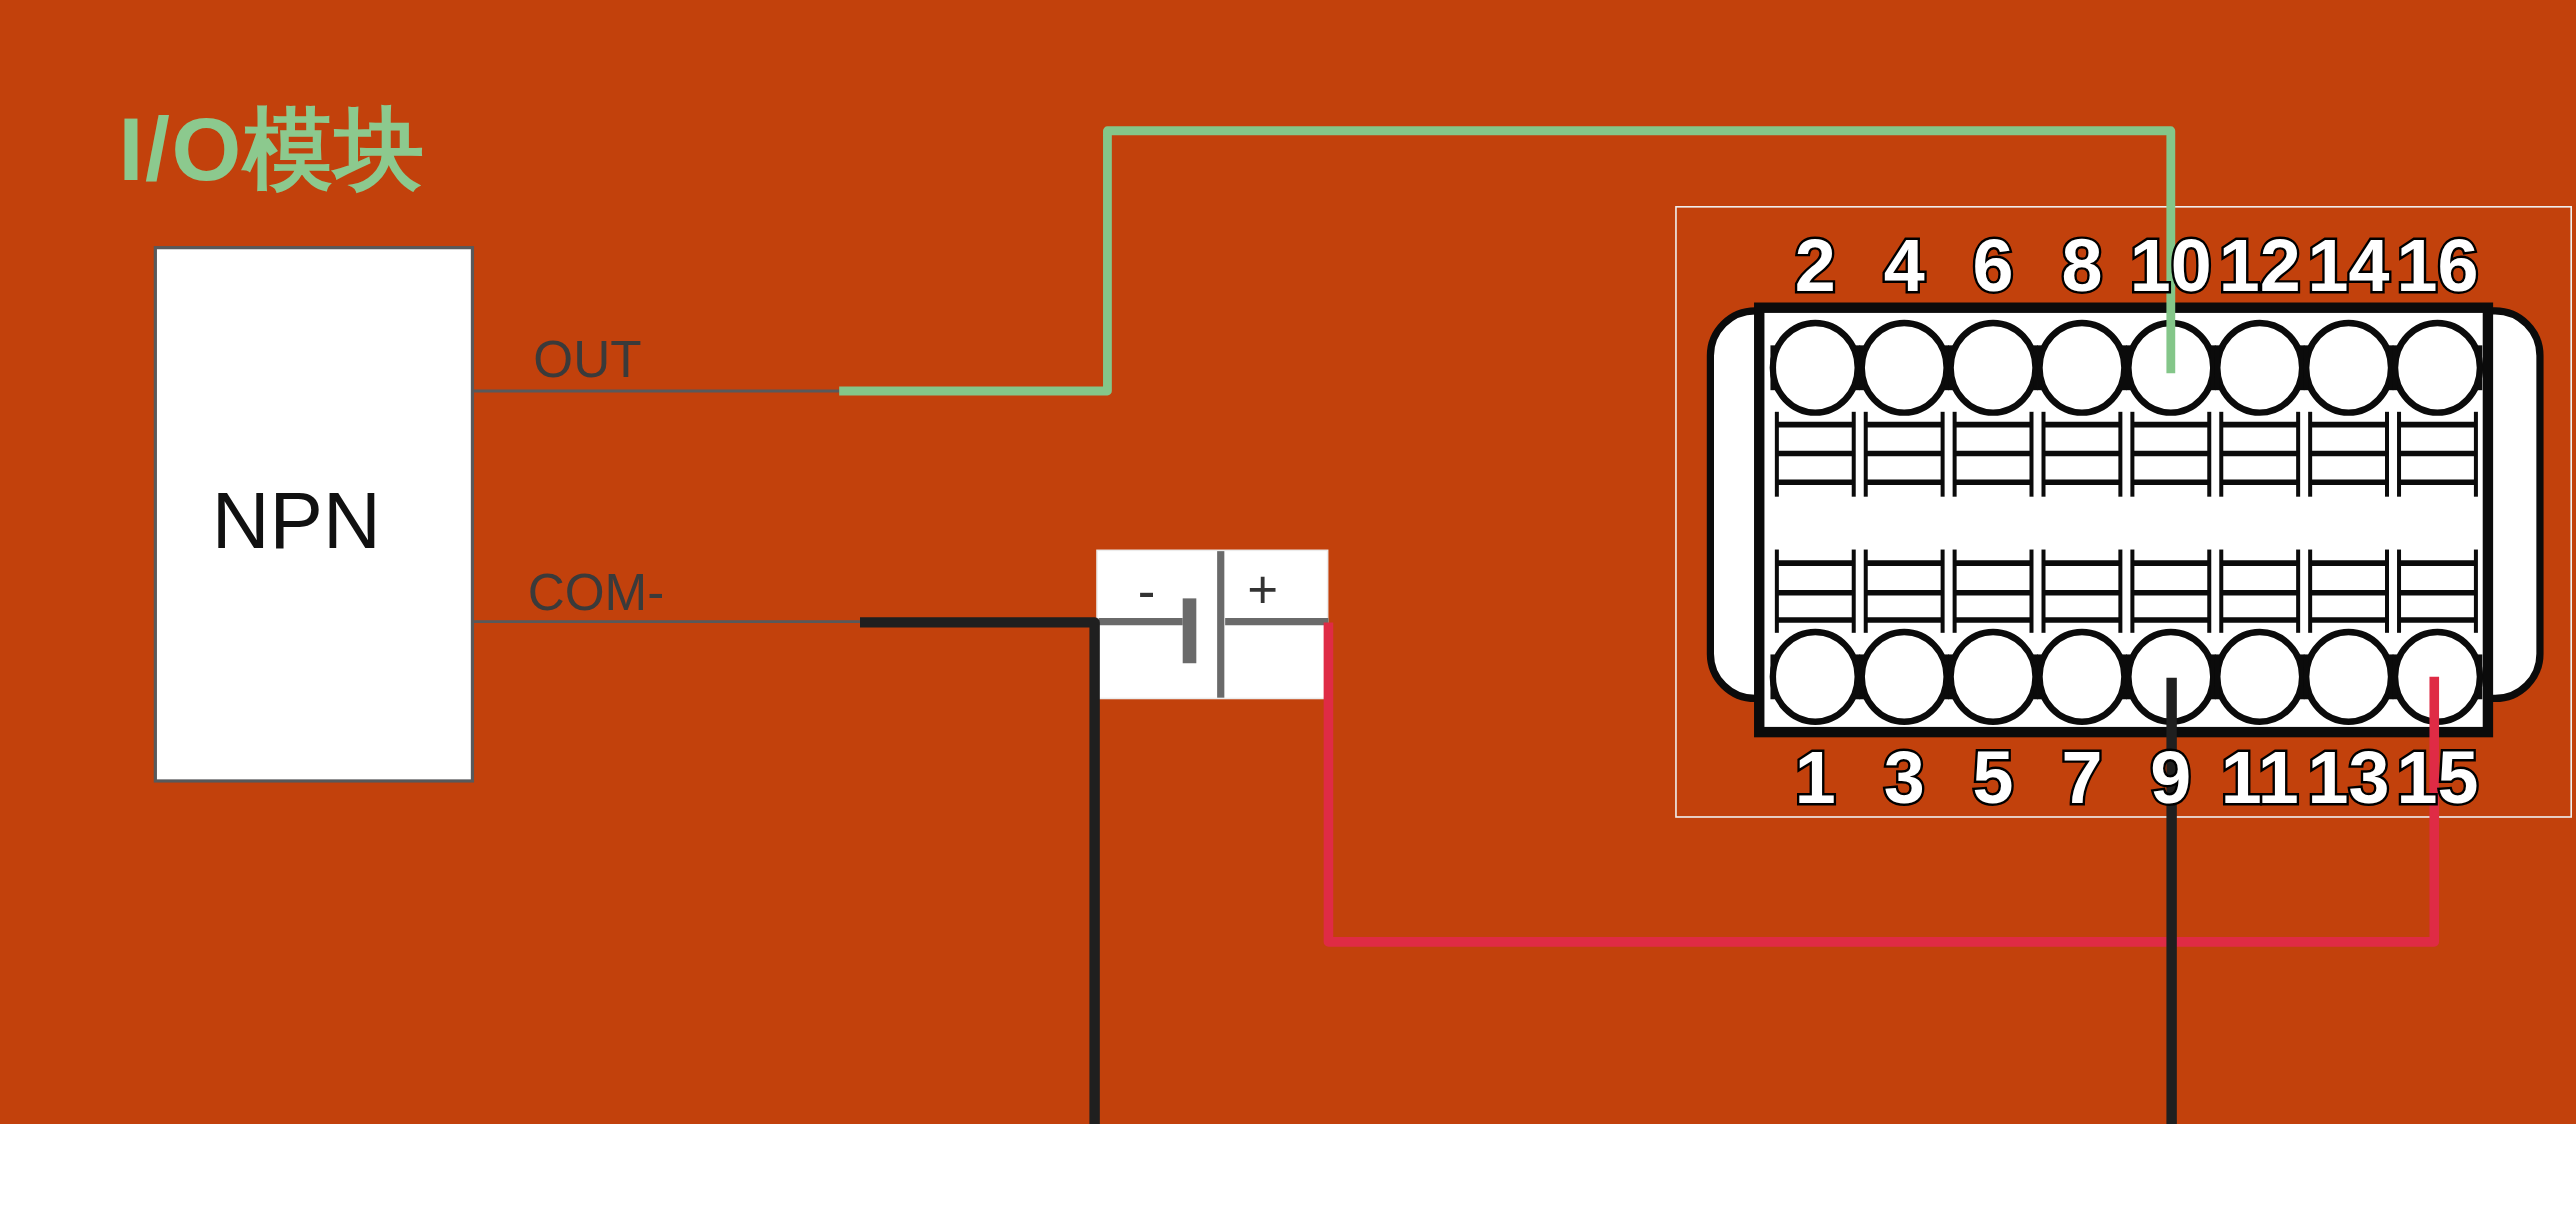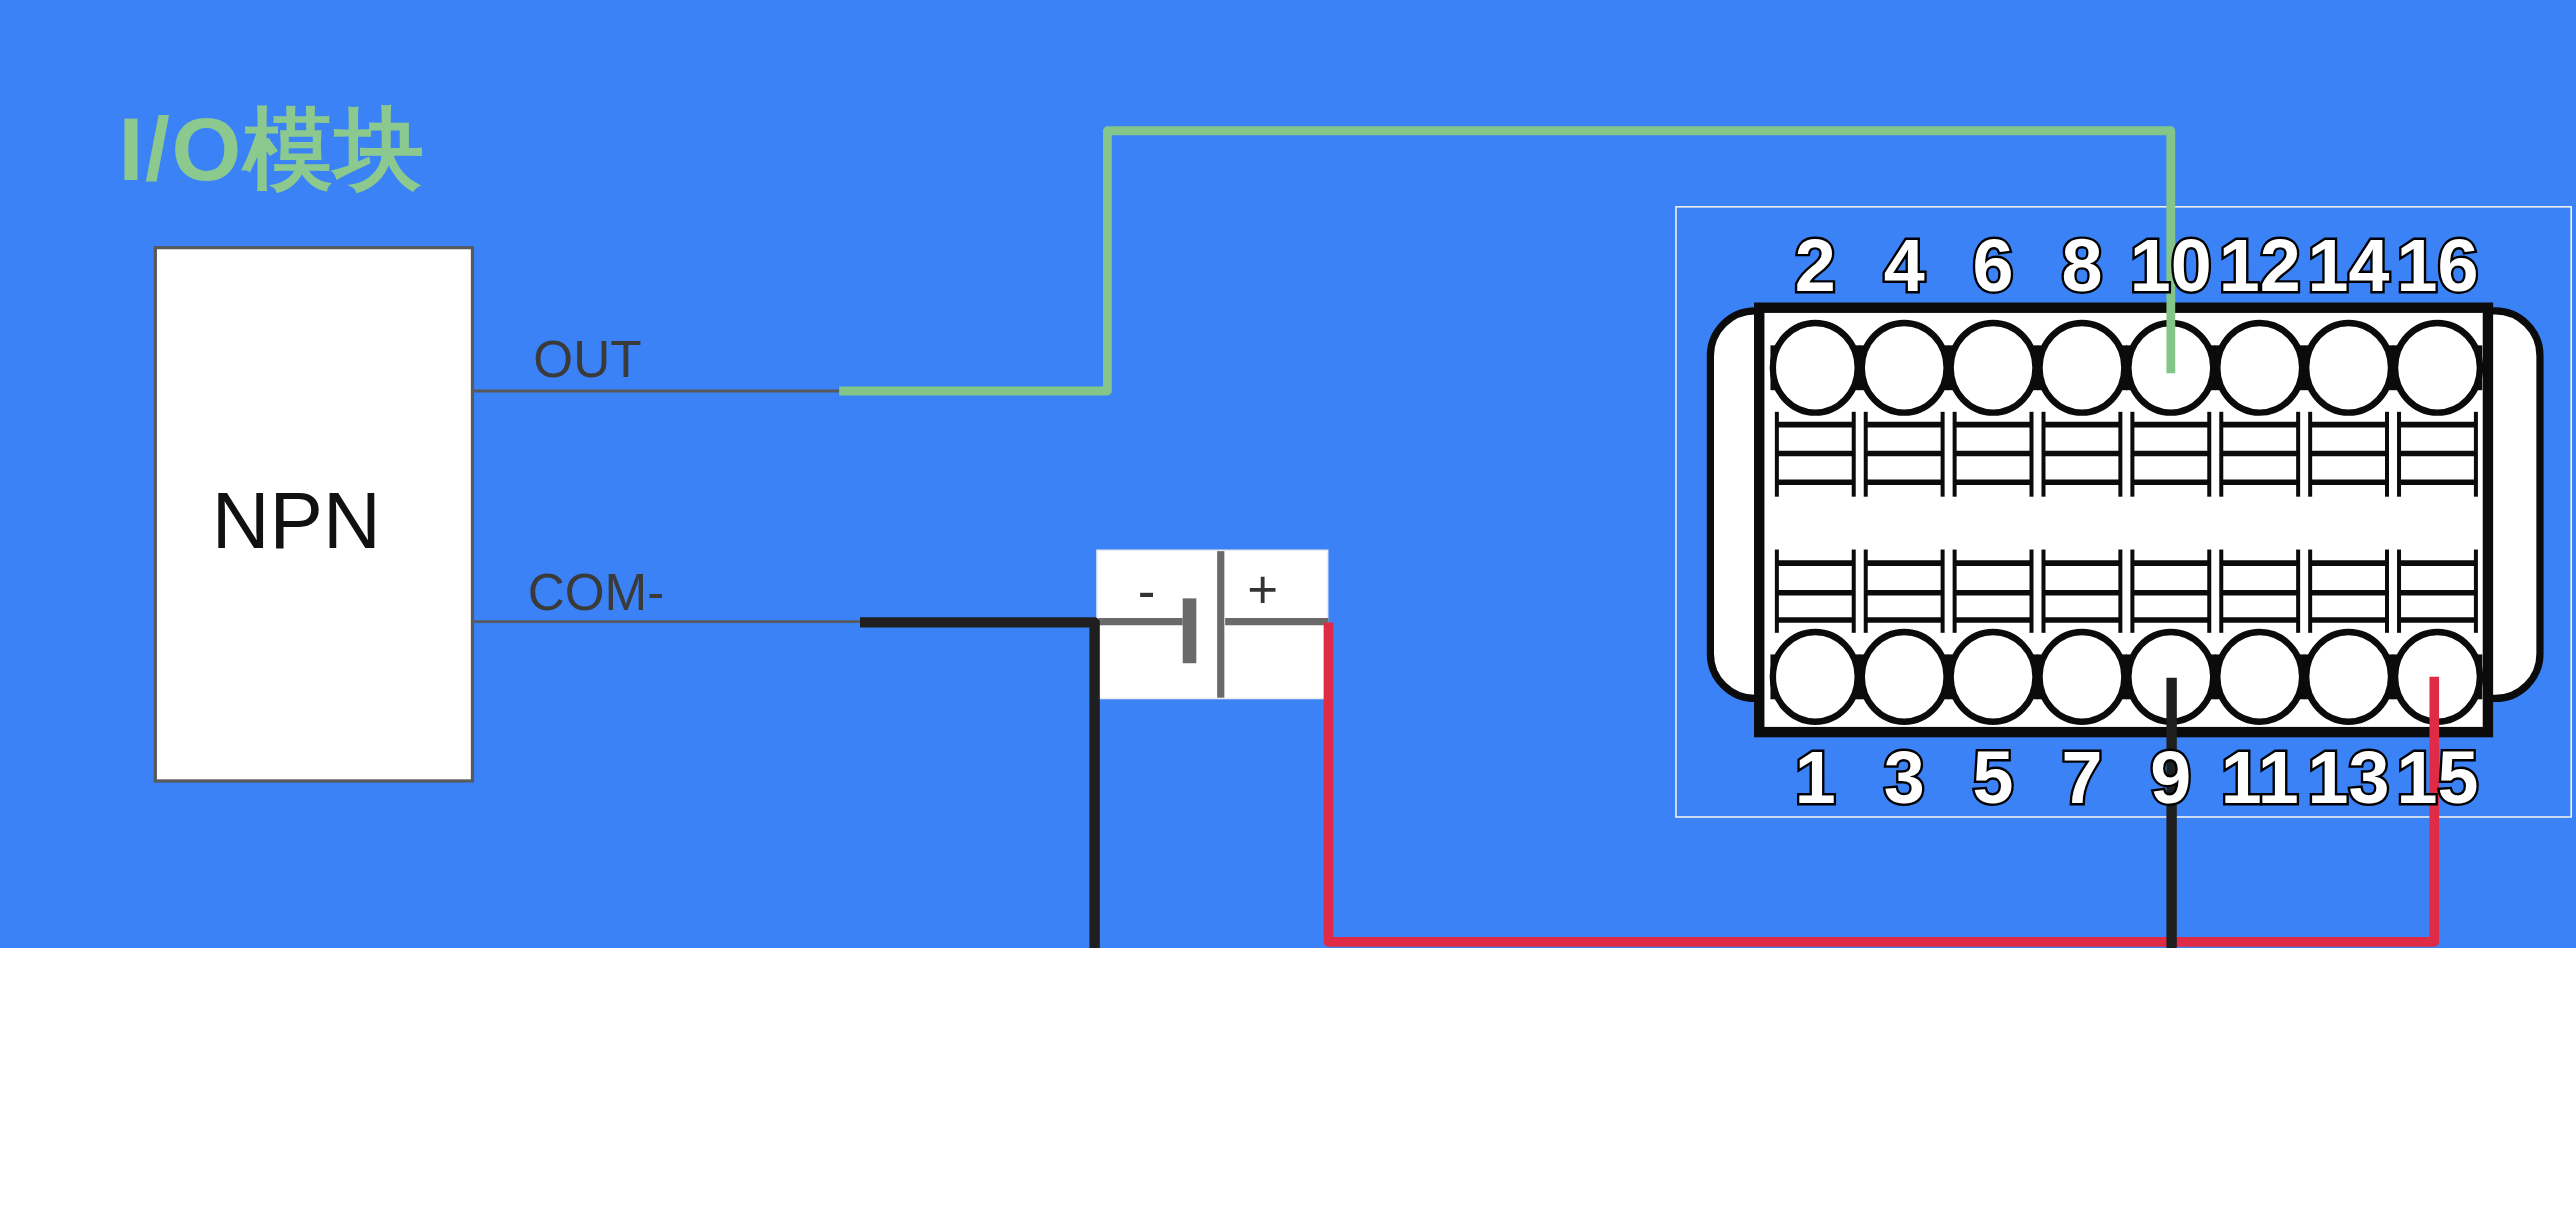--- a/index.html
+++ b/index.html
@@ -1,17 +1,17 @@
 <!DOCTYPE html>
 <html style="font-size:13px"><head>
 <meta charset="utf-8">
 <style>
   html,body{margin:0;padding:0;background:#ffffff;}
   body{font-family:"Liberation Sans", sans-serif;}
-  #canvas{position:relative;width:2576px;height:948px;background:#3b82f6;overflow:hidden;}
+  #canvas{position:relative;width:2576px;height:1124px;background:#c2410c;overflow:hidden;}
   #diagram{position:absolute;left:0;top:0;}
   text{font-family:"Liberation Sans", sans-serif;}
   .pin-label{font-size:64px;fill:#3a3a3a;}
   .battery-sign{font-size:66px;fill:#333333;}
   .terminal-number{font-size:92px;font-weight:bold;fill:#ffffff;stroke:#000000;stroke-width:6px;paint-order:stroke;text-anchor:middle;}
 </style>
 </head>
 <body>
 
 <div id="canvas">

